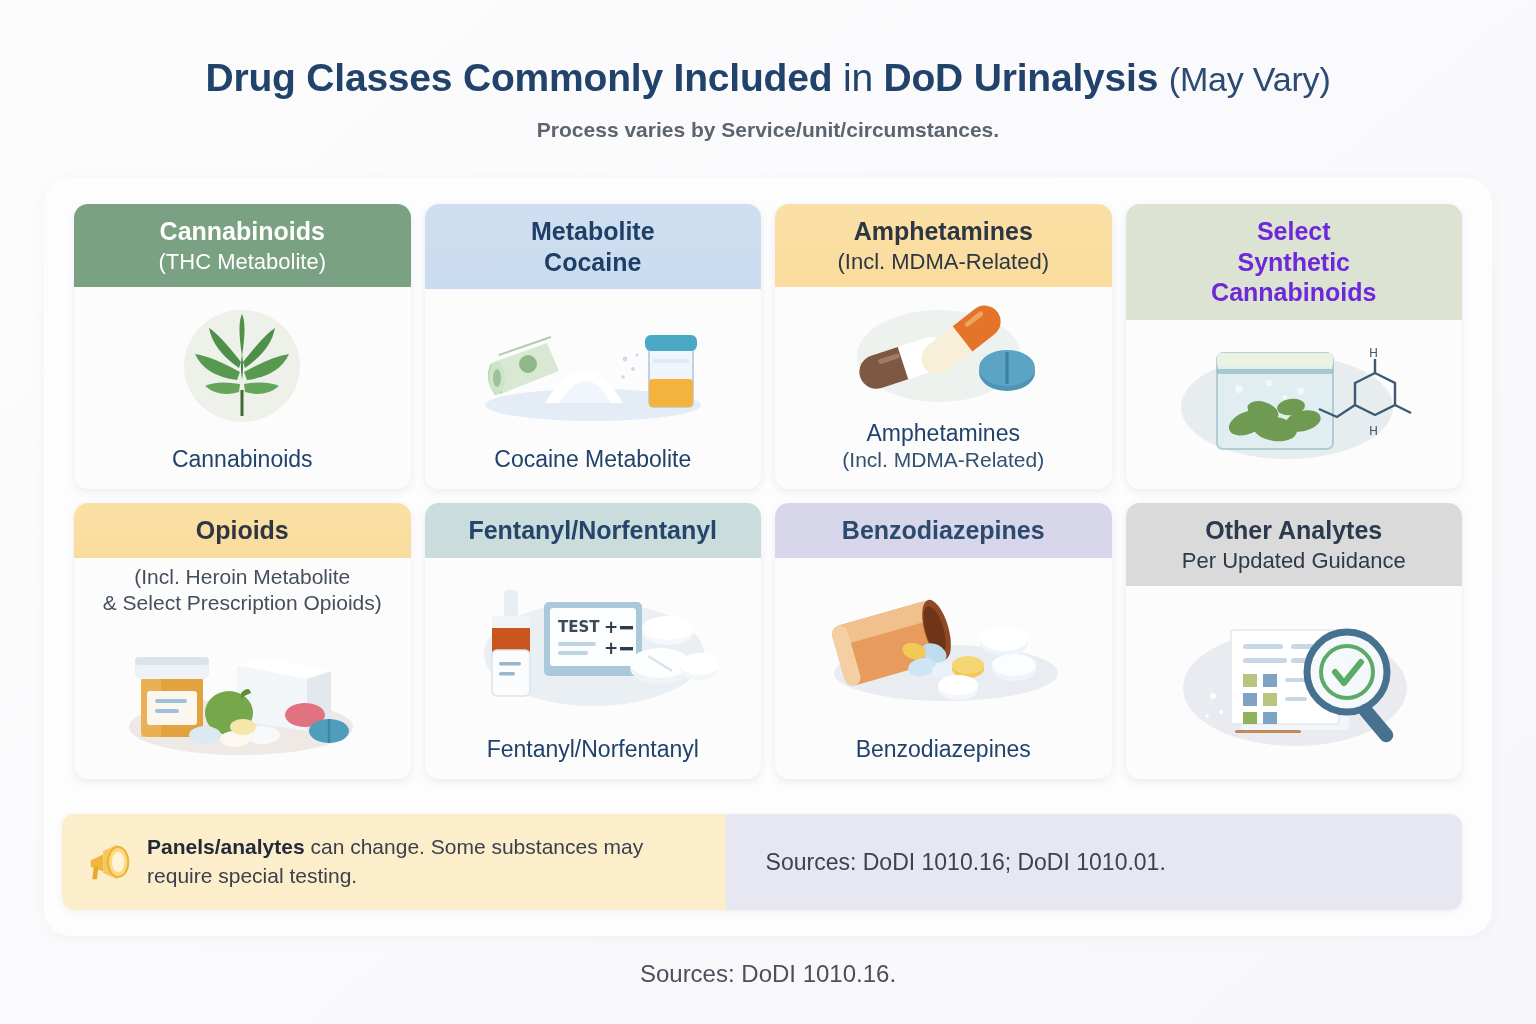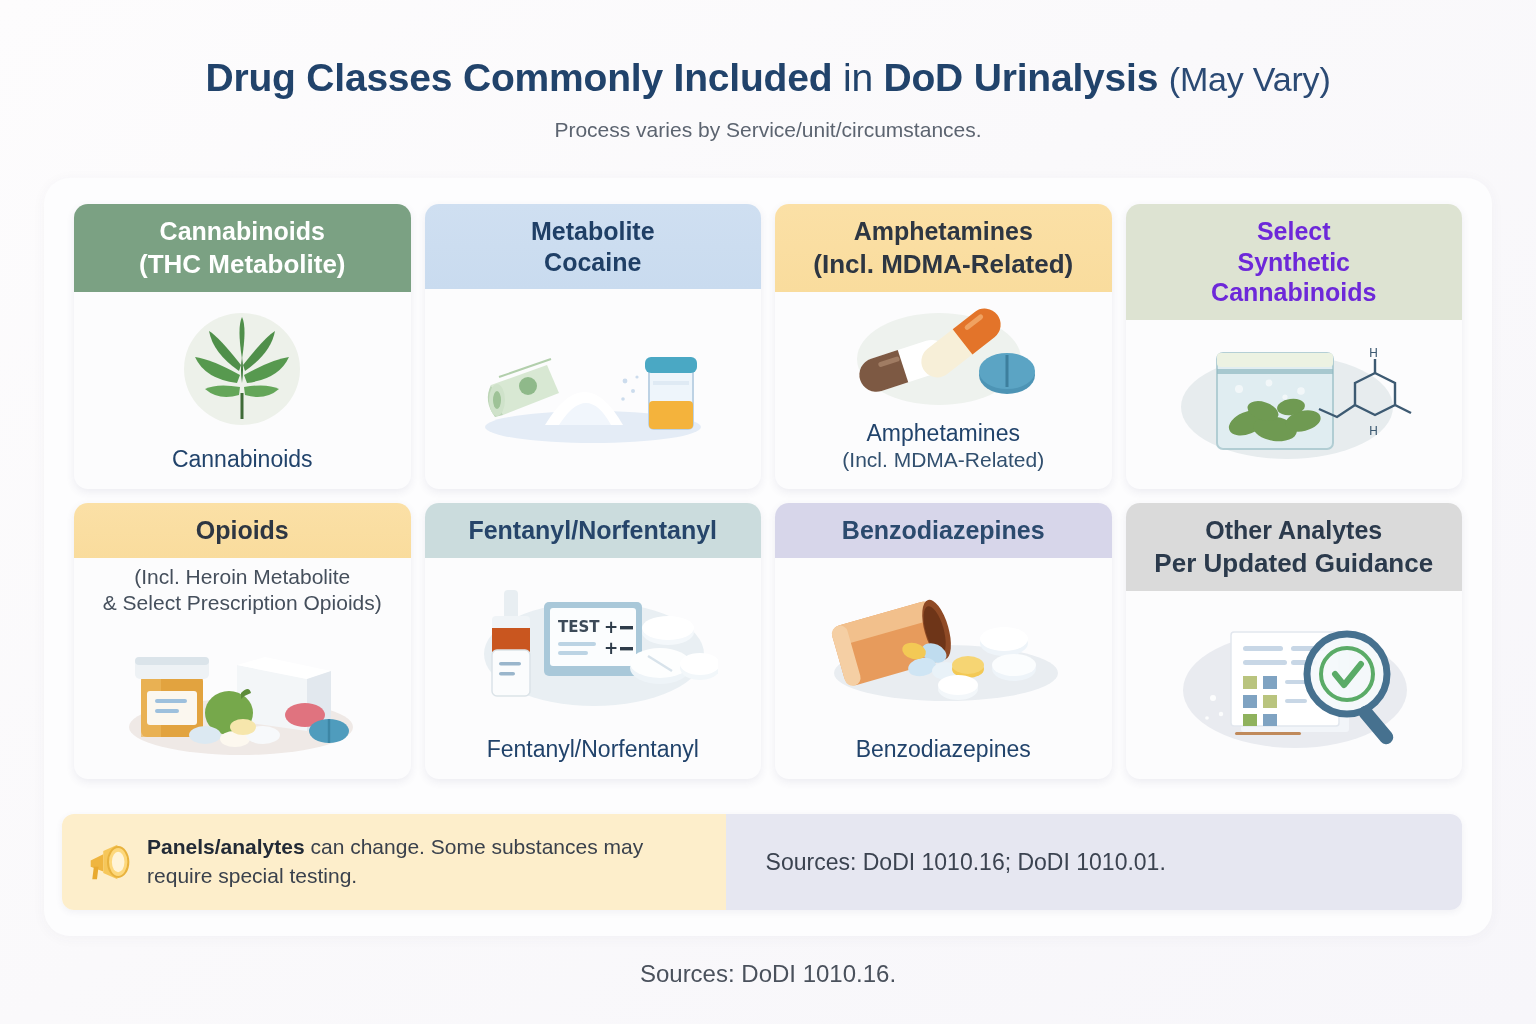--- a/index.html
+++ b/index.html
@@ -25,21 +25,21 @@
     letter-spacing: -0.2px;
     line-height: 1.12;
     margin: 0;
   }
   .title .light { font-weight: 400; margin-top: 44px; }
   .title .paren { font-weight: 400; font-size: 34px; color: #2b4a74; }
   .subtitle {
     margin: 18px 0 0 0;
     font-size: 21px;
     color: #5c6470;
-    font-weight: 400;
+    font-weight: 700;
   }
 
   
   .panel {
     position: absolute;
     left: 44px; top: 178px;
     width: 1448px; height: 758px;
     background: #fdfdfe;
     border-radius: 26px;
     box-shadow: 0 2px 14px rgba(60,60,90,0.045);
@@ -71,22 +71,22 @@
     padding: 12px 10px 12px 10px;
     text-align: center;
     line-height: 1.22;
   }
   .head-title {
     font-size: 25px;
     font-weight: 700;
     display: block;
   }
   .head-sub {
-    font-size: 26px;
-    font-weight: 700;
+    font-size: 22px;
+    font-weight: 400;
     display: block;
     margin-top: 2px;
   }
   .head-title.reg { font-weight: 600; }
 
   
   .h-green   { background: #7ba183; color: #ffffff; }
   .h-blue    { background: linear-gradient(180deg,#cfdff1,#c9dbef); color: #1f3f66; }
   .h-amber   { background: linear-gradient(180deg,#fbe0a6,#f9dc9d); color: #2d3642; }
   .h-sage    { background: #dde3d2; color: #6d28d9; }
@@ -238,20 +238,21 @@
             </g>
 
             <g>
               <rect x="176" y="38" width="44" height="62" rx="5" fill="#eef5fb" stroke="#bdd2e4" stroke-width="2"></rect>
               <rect x="176" y="72" width="44" height="28" rx="4" fill="#f4b33c"></rect>
               <rect x="172" y="28" width="52" height="16" rx="6" fill="#4aa8c4"></rect>
               <rect x="180" y="52" width="36" height="4" fill="#dfeaf4"></rect>
             </g>
           </svg>
         </div>
+        <div class="caption">Cocaine Metabolite</div>
       </div>
 
       <div class="card r1">
         <div class="card-head h-amber">
           <span class="head-title">Amphetamines</span>
           <span class="head-sub">(Incl. MDMA-Related)</span>
         </div>
         <div class="art">
           <svg width="220" height="110" viewBox="0 0 220 110">
             <ellipse cx="106" cy="58" rx="82" ry="46" fill="#eef2ee"></ellipse>

